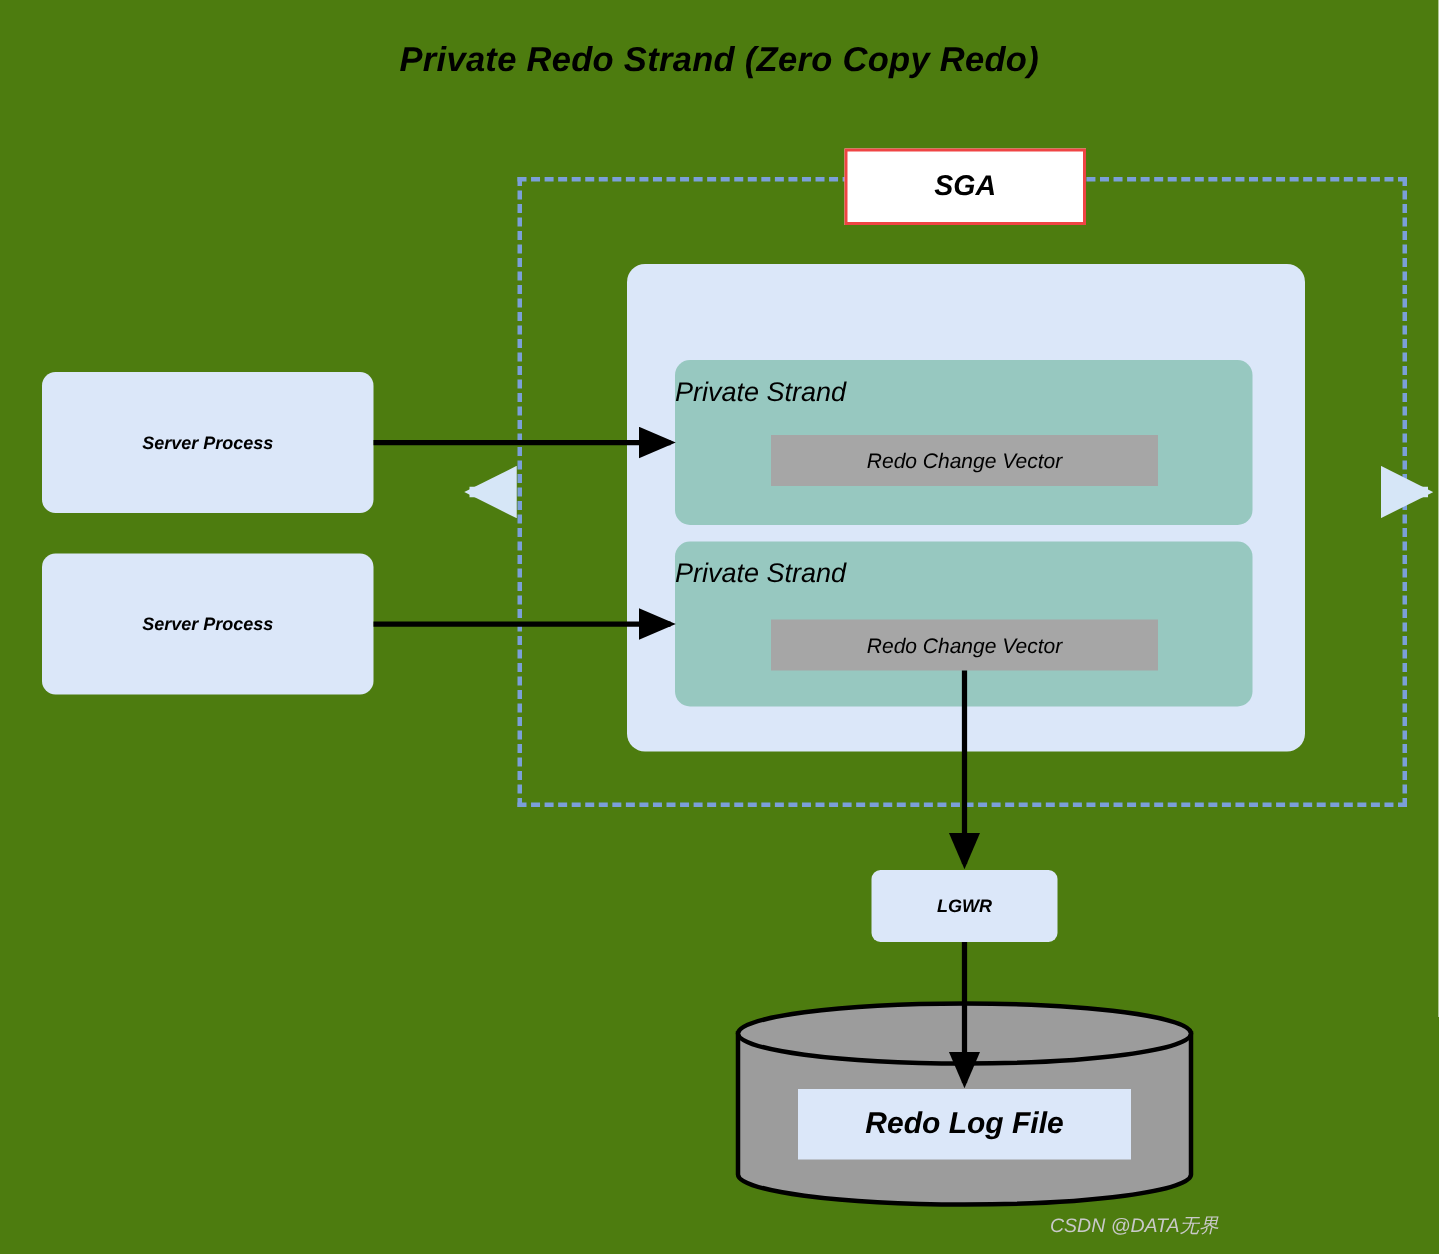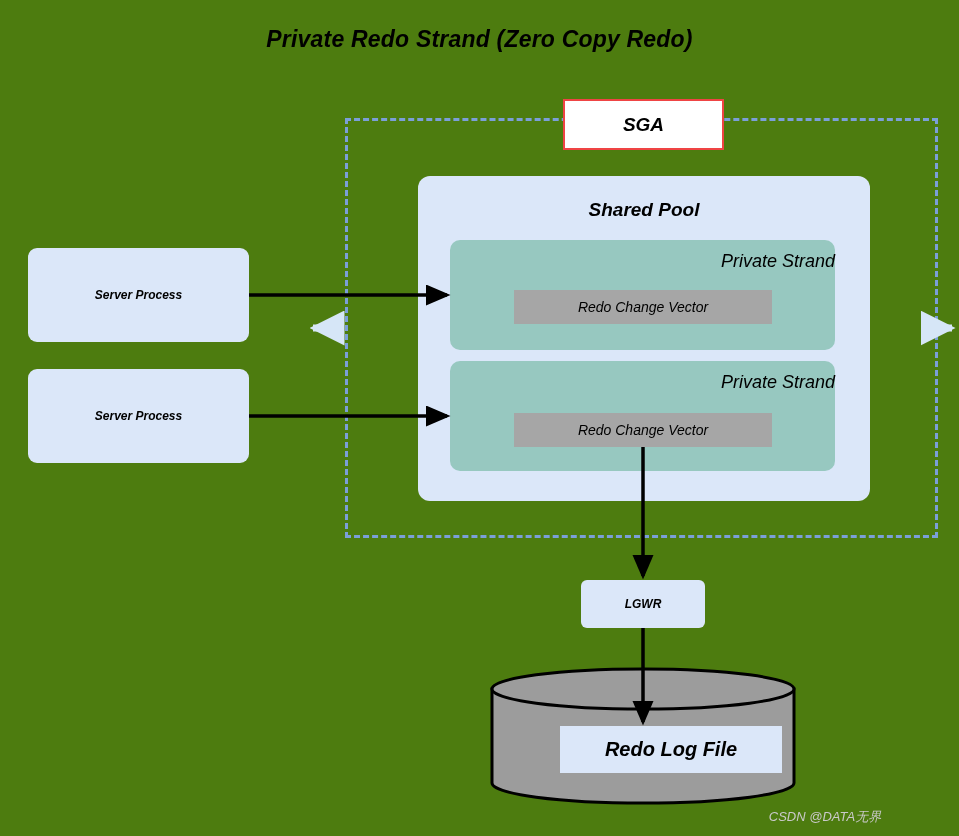--- a/index.html
+++ b/index.html
@@ -86,21 +86,21 @@
     background: #97c8c0;
     border-radius: 10px;
     box-sizing: border-box;
   }
   #private-strand-1 { top: 240px; }
   #private-strand-2 { top: 361px; }
 
   .strand-label {
     left: 450px;
     width: 385px;
-    text-align: right;
+    text-align: left;
     font-size: 18px;
     font-weight: normal;
     color: #000000;
   }
   #strand-label-1 { top: 251px; }
   #strand-label-2 { top: 372px; }
 
   .rcv-box {
     left: 514px;
     width: 258px;
@@ -164,57 +164,55 @@
     width: 222px;
     height: 47px;
     background: #dbe7f9;
     display: flex;
     align-items: center;
     justify-content: center;
     font-size: 20px;
     font-weight: bold;
     color: #000000;
     box-sizing: border-box;
-    margin-left: 28px;
   }
 
   
   #arrow-layer {
     left: 0;
     top: 0;
     width: 959px;
     height: 836px;
     pointer-events: none;
   }
 
   
   #watermark {
     left: 700px;
     top: 808px;
     width: 250px;
-    text-align: center;
+    text-align: left;
     font-size: 13px;
     color: #c9c9c9;
   }
 </style>
 </head>
 <body>
 
 <div id="canvas">
 
   <div class="abs" id="diagram-title">Private Redo Strand (Zero Copy Redo)</div>
 
   <div class="abs" id="sga-container"></div>
 
   <div class="abs" id="sga-label-box">
     <span>SGA</span>
   </div>
 
   <div class="abs" id="shared-pool"></div>
-  <div class="abs" id="shared-pool-label">Shared Pool</div>
 
   <div class="abs private-strand" id="private-strand-1"></div>
   <div class="abs strand-label" id="strand-label-1">Private Strand</div>
   <div class="abs rcv-box" id="rcv-box-1">
     <span>Redo Change Vector</span>
   </div>
 
   <div class="abs private-strand" id="private-strand-2"></div>
   <div class="abs strand-label" id="strand-label-2">Private Strand</div>
   <div class="abs rcv-box" id="rcv-box-2">

